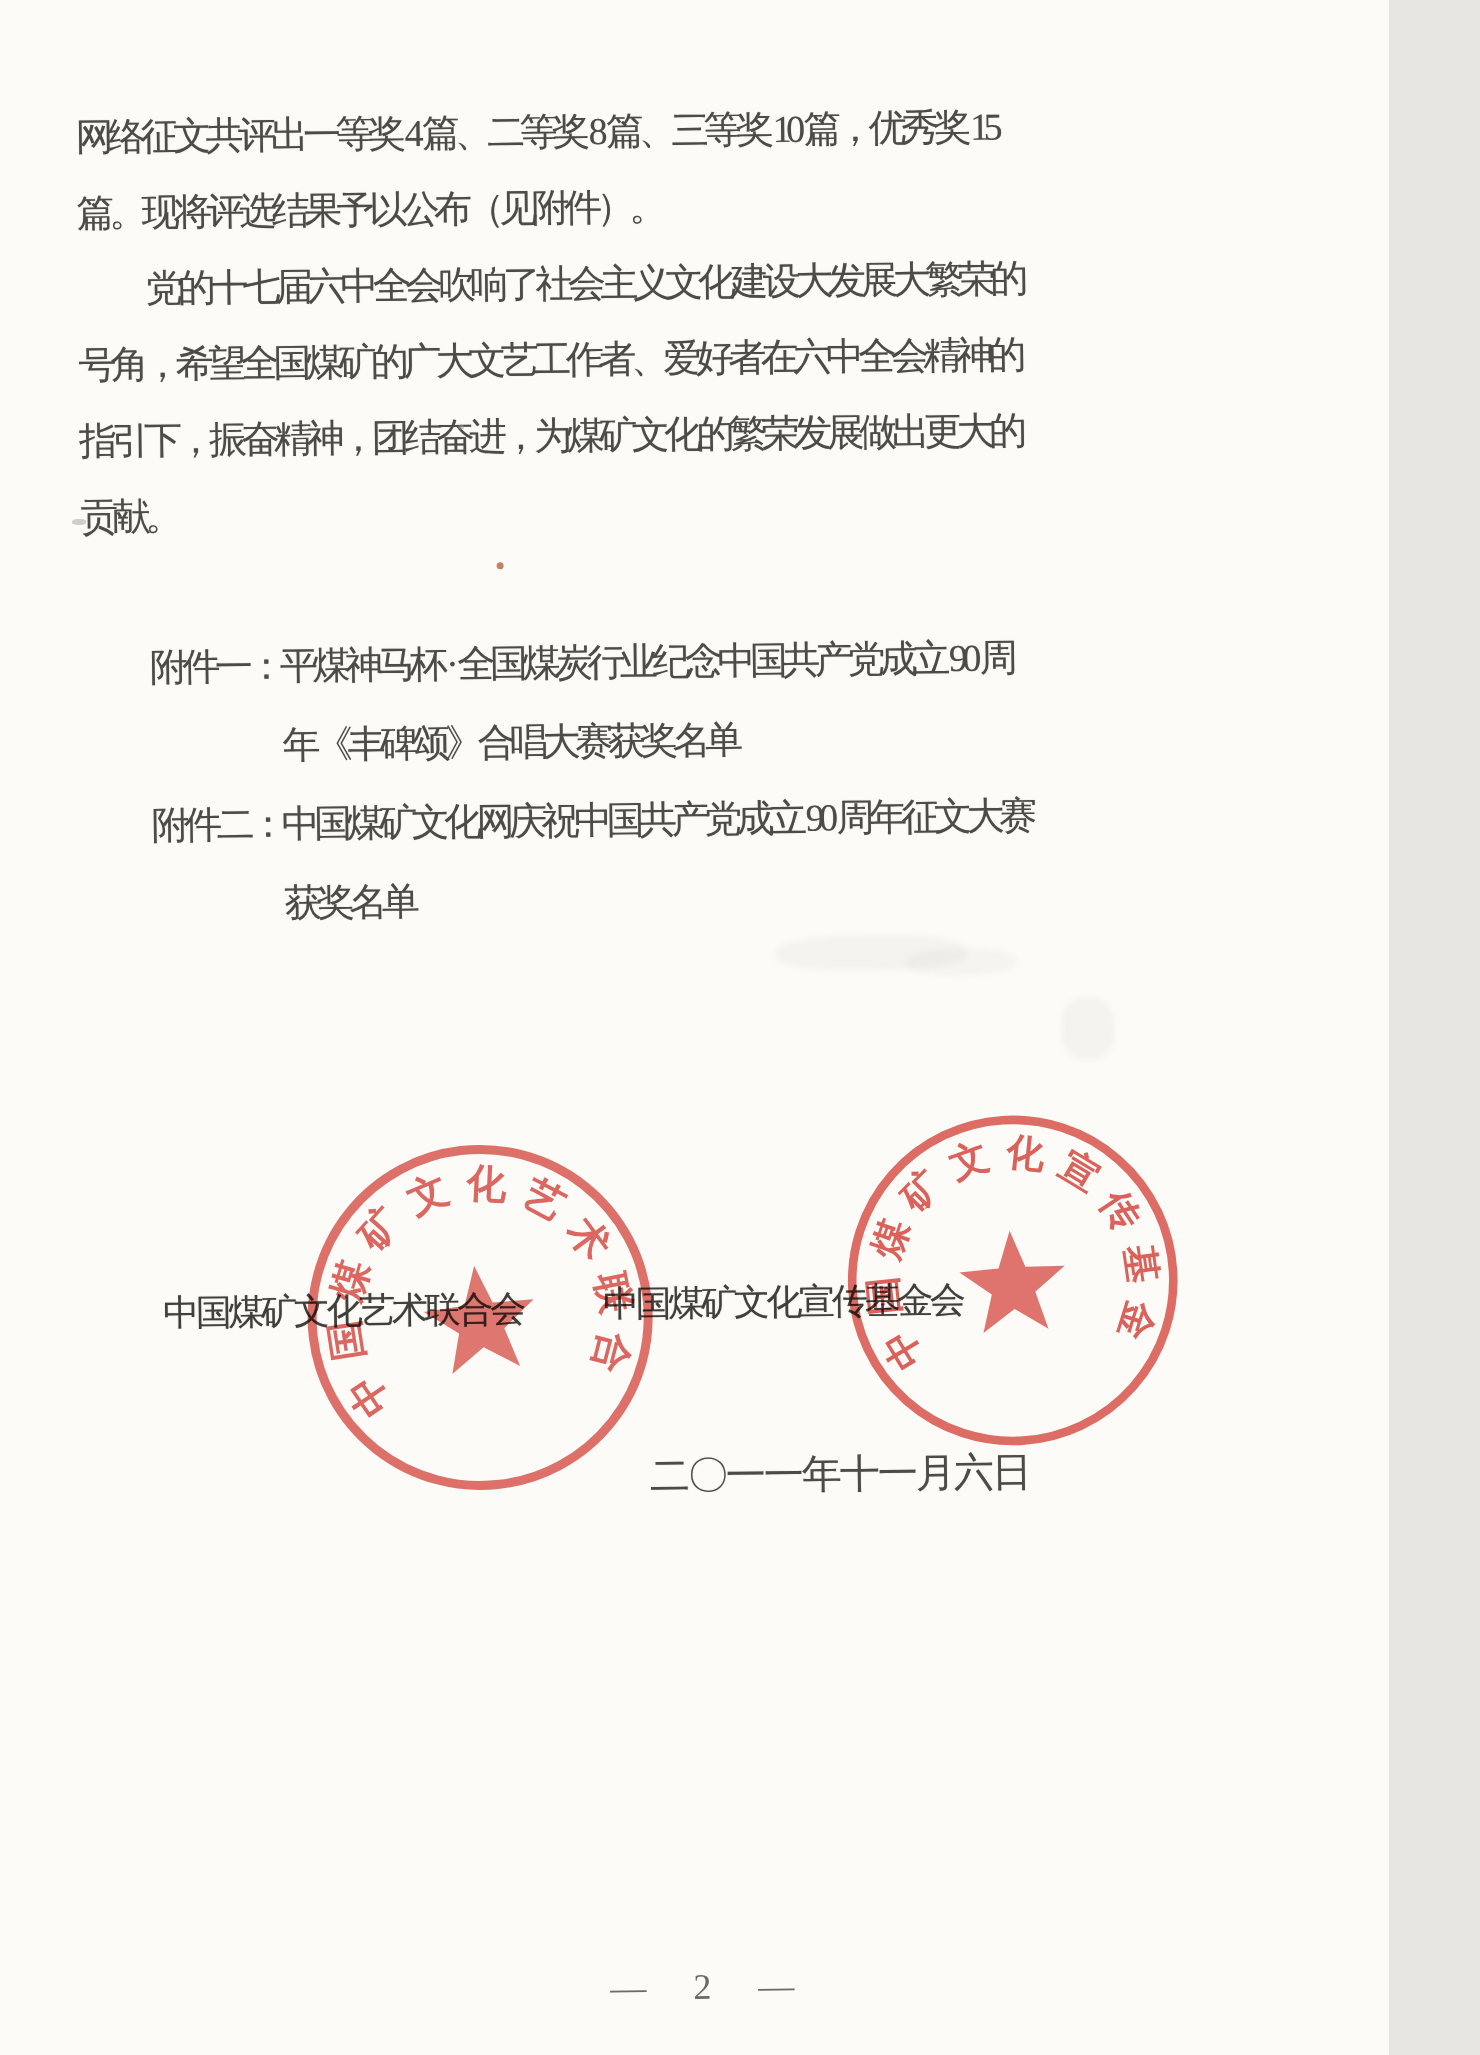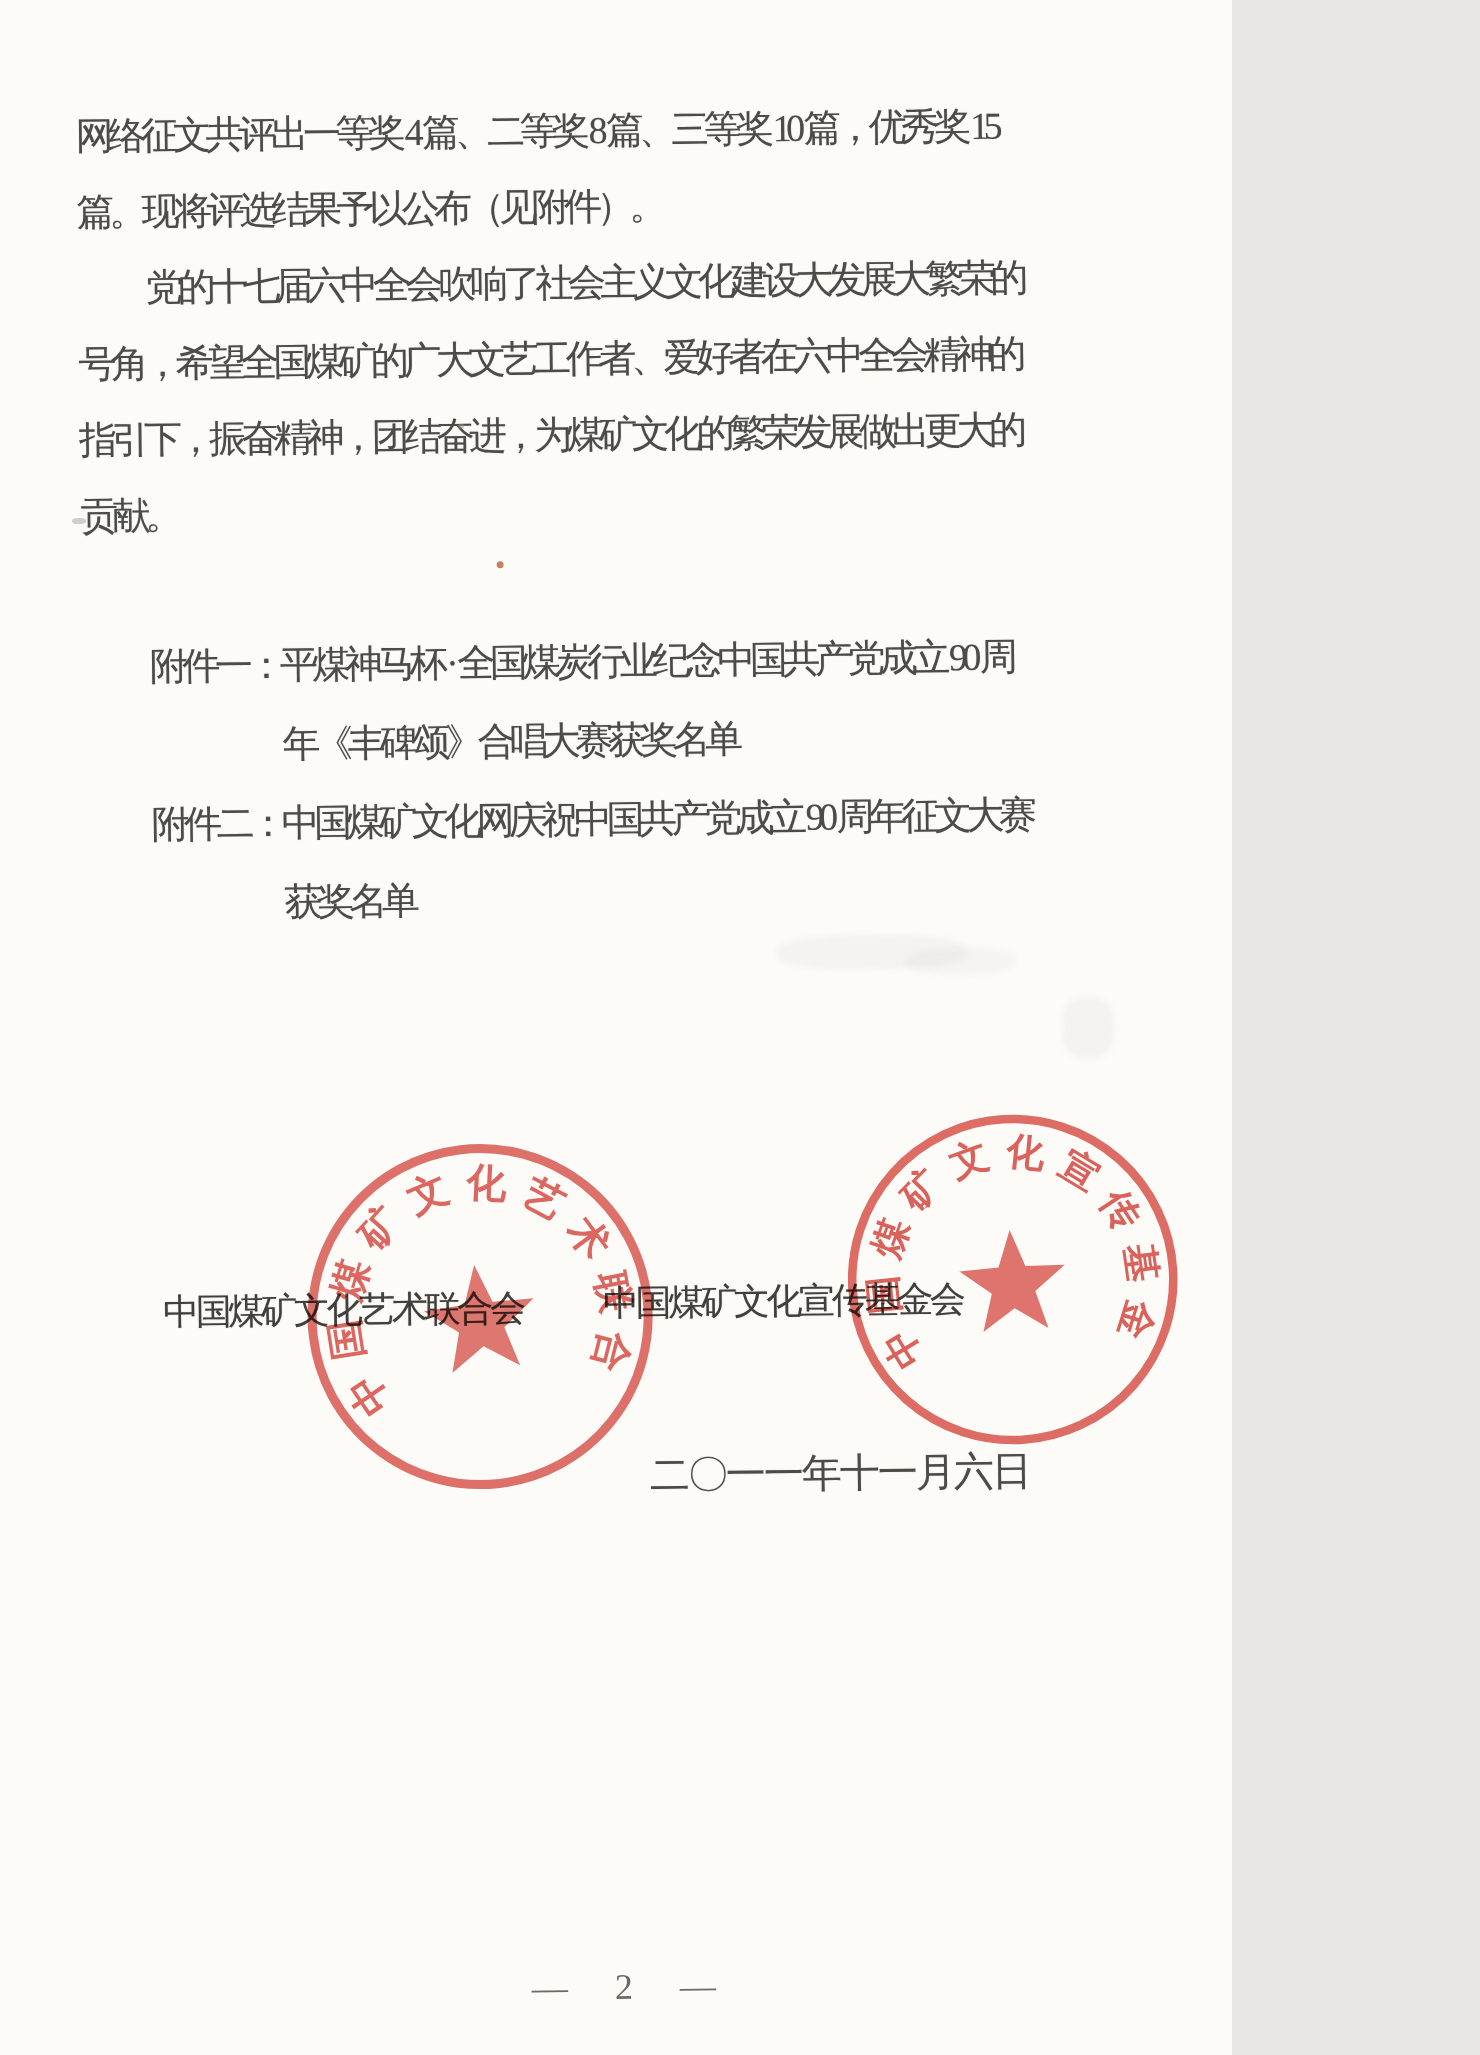--- a/index.html
+++ b/index.html
@@ -2,21 +2,21 @@
 <html><head>
 <meta charset="utf-8">
 <style>
   html,body{margin:0;padding:0;}
   body{
     width:1480px;height:2055px;
     background:#e8e6e2;
     font-family:"Liberation Serif","DejaVu Serif",serif;
   }
   .page{
-    position:relative;width:1232px;height:2055px;overflow:hidden;
+    position:relative;width:1389px;height:2055px;overflow:hidden;
     background:#fcfbf8;
     color:#4a4a45;
   }
   .doc{
     position:absolute;inset:0;
     transform:rotate(-0.65deg);
     transform-origin:50% 42%;
   }
   
   .body-block{

